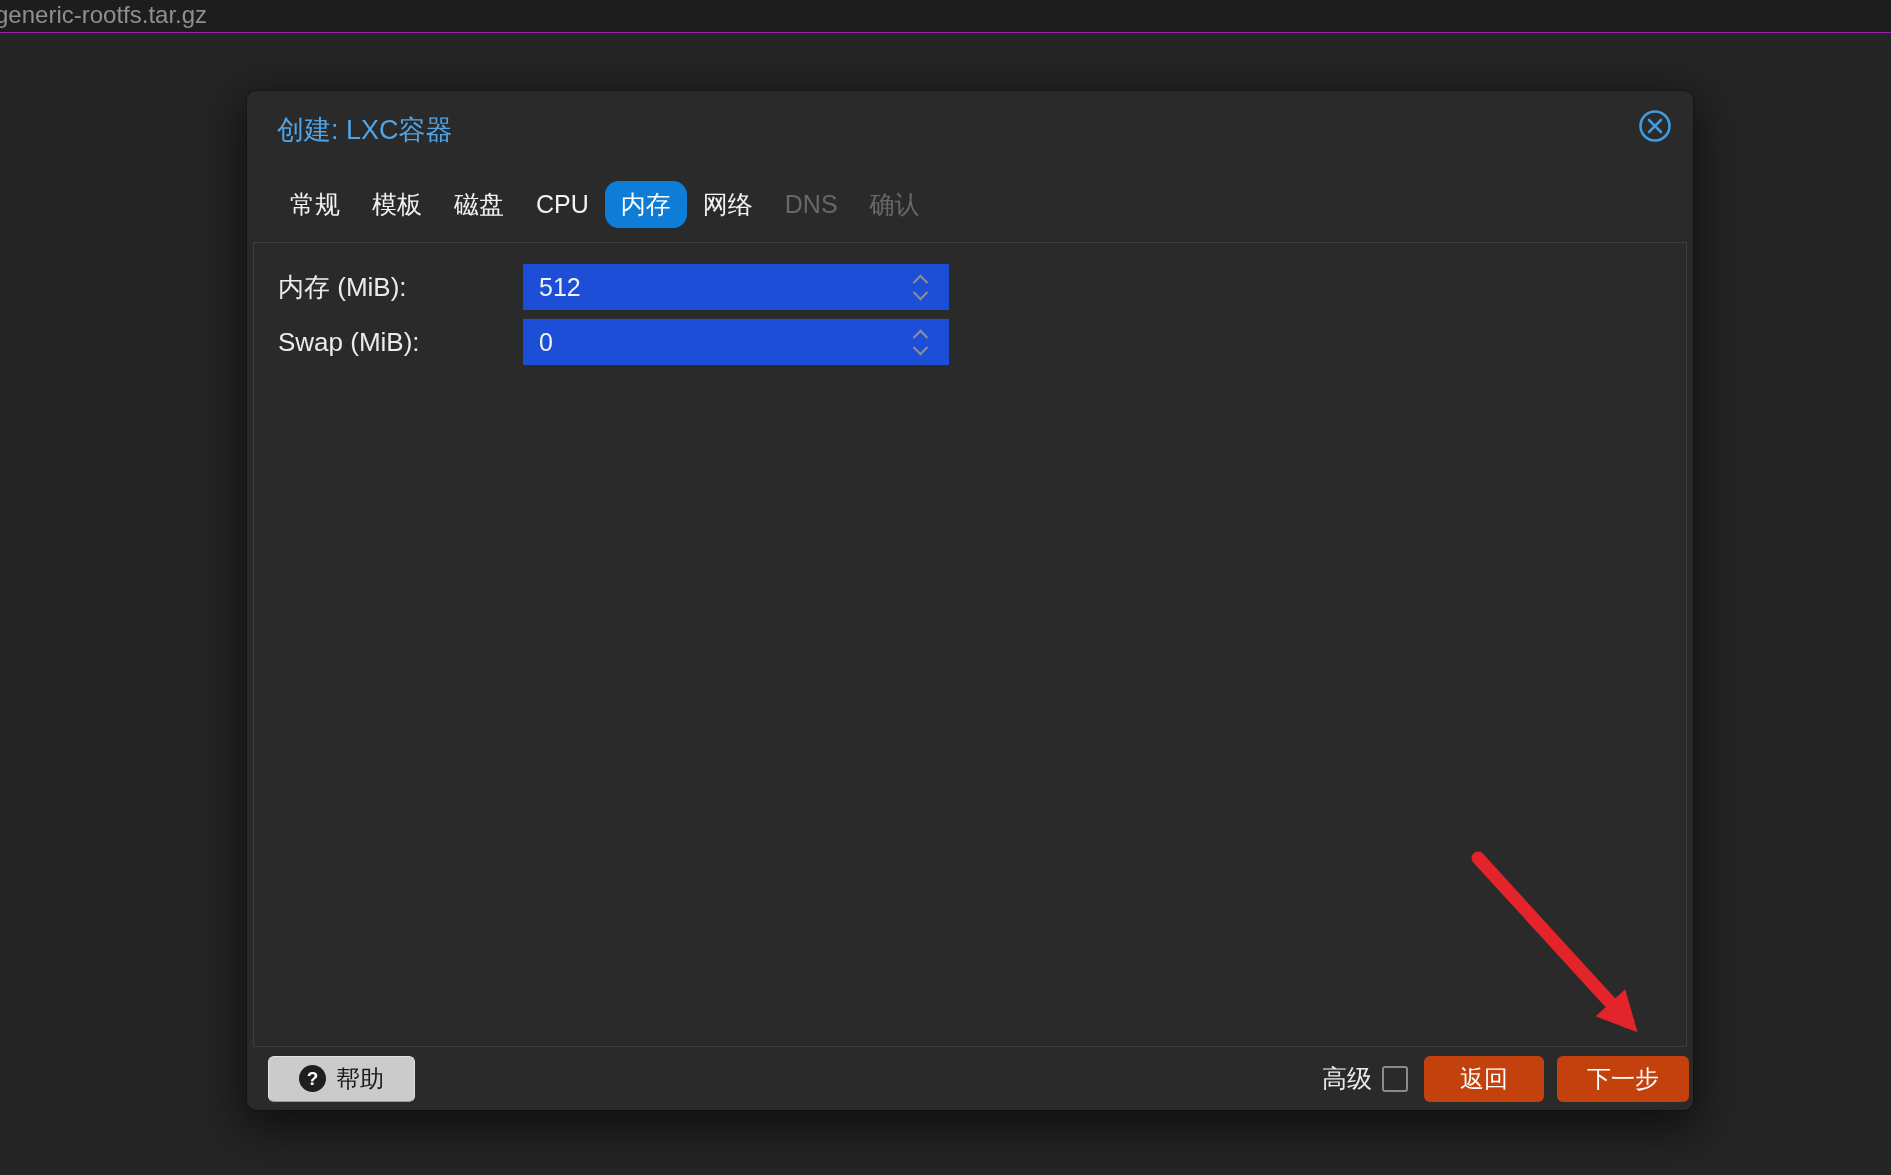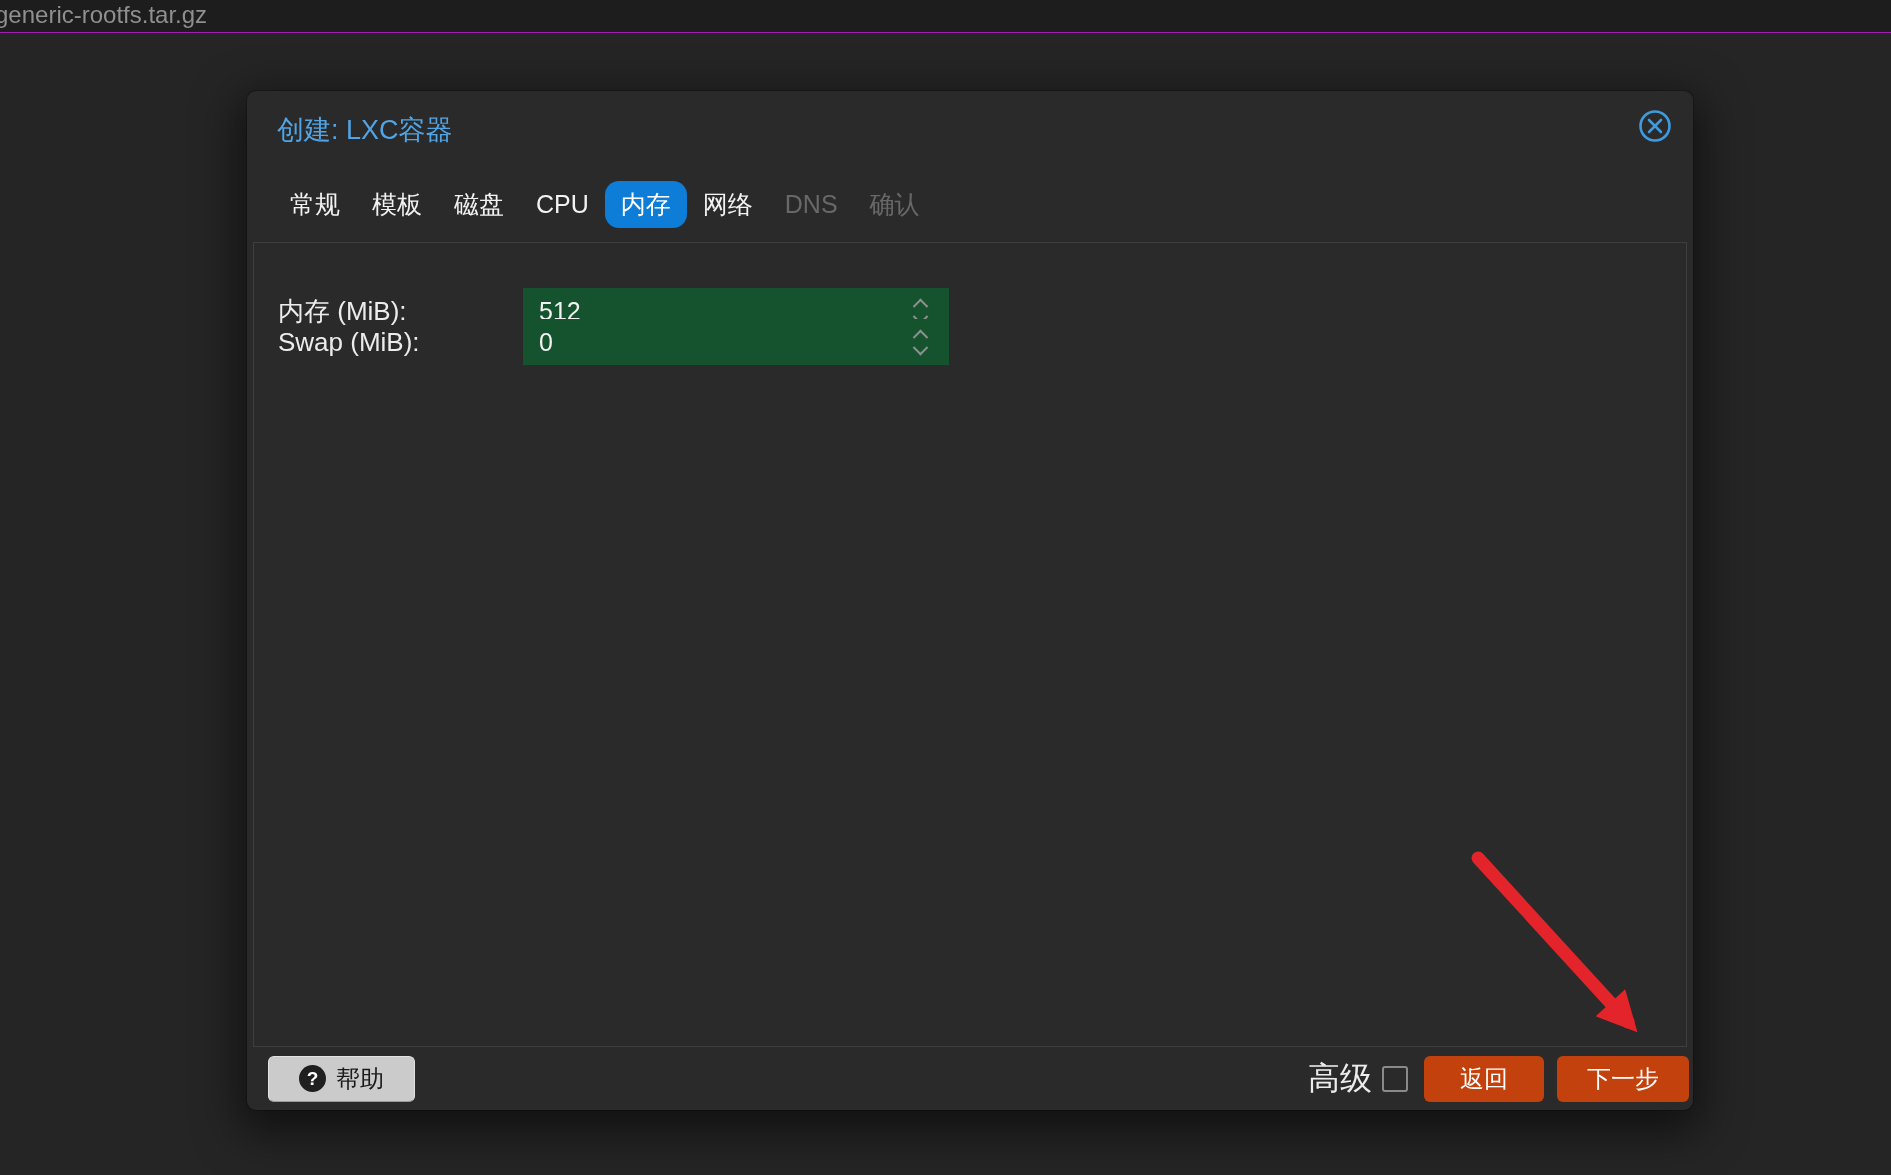--- a/index.html
+++ b/index.html
@@ -64,32 +64,32 @@
     margin:14px 6px 0 6px;
     height:805px; flex:0 0 auto;
     border:1px solid #3e3e3e;
     background:#2a2a2a;
     position:relative;
   }
   .form-row {
     position:absolute; left:0; width:100%;
     display:flex; align-items:center;
   }
-  .form-row.row0 { top:21px;margin-top:24px; }
+  .form-row.row0 { top:21px; }
   .form-row.row1 { top:76px; }
   .form-label {
     margin-left:24px; width:245px;
     font-size:26px; color:#ececec;
   }
   .field {
     position:relative; width:426px; height:46px;
   }
   .field input {
     width:100%; height:100%;
-    background:#14532d; border:none; outline:none;
+    background:#1d4ed8; border:none; outline:none;
     color:#f2f2f2; font-size:25px;
     font-family:"Liberation Sans","DejaVu Sans",sans-serif;
     padding:0 52px 0 16px;
   }
   .spinner {
     position:absolute; right:16px; top:0; height:100%; width:26px;
     display:flex; flex-direction:column; align-items:center; justify-content:center;
     gap:5px; cursor:pointer;
   }
   .chev { width:11px; height:11px; border-style:solid; border-color:#8f8f8f; border-width:0; }
@@ -112,21 +112,21 @@
     width:147px; background:#cbcbcb; color:#1b1b1b;
     gap:10px; border:1px solid #e2e2e2; border-bottom-color:#9a9a9a;
   }
   .help-q {
     width:27px; height:27px; border-radius:50%;
     background:#1f1f1f; color:#ffffff;
     font-size:19px; font-weight:bold;
     display:inline-flex; align-items:center; justify-content:center;
   }
   .footer-right { display:flex; align-items:center; }
-  .adv-label { font-size:32px; color:#ececec; margin-right:10px; }
+  .adv-label { font-size:25px; color:#ececec; margin-right:10px; }
   .adv-check {
     width:26px; height:26px; border:2px solid #8a8a8a; border-radius:3px;
     background:transparent; margin-right:16px; cursor:pointer;
   }
   .btn-primary { background:#c2410c; color:#ffffff; }
   .btn-back { width:120px; margin-right:13px; }
   .btn-next { width:132px; }
 
   
   .arrow-overlay {

